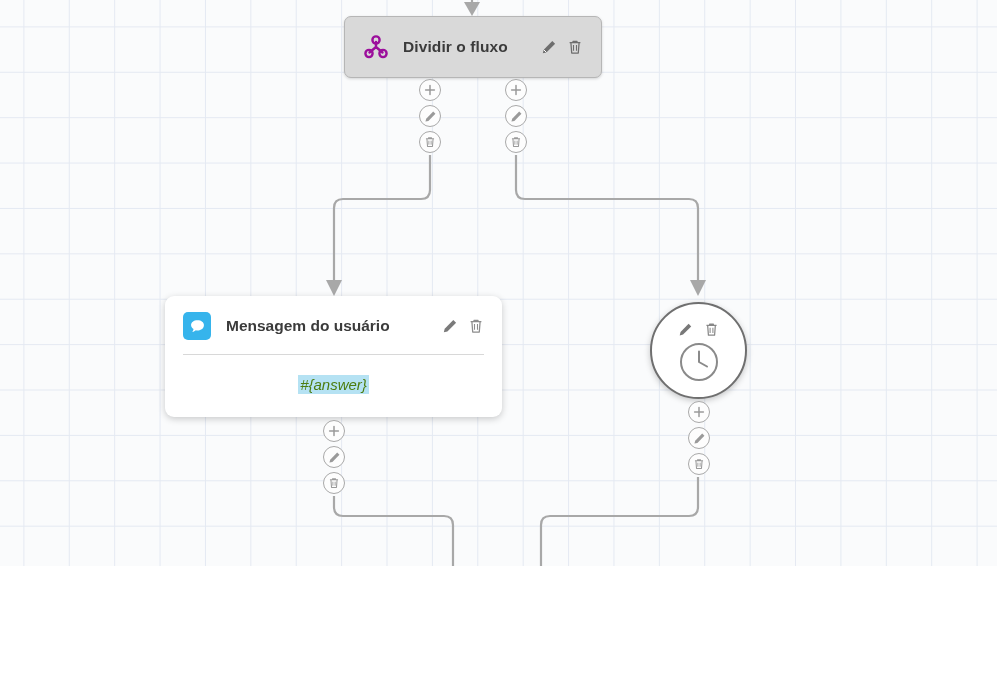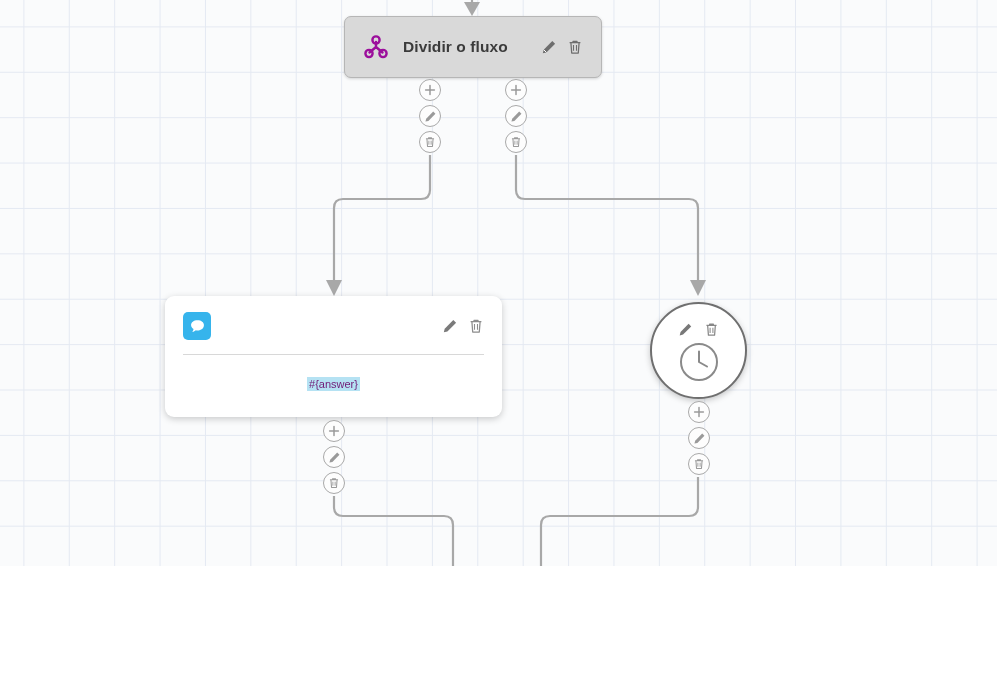--- a/index.html
+++ b/index.html
@@ -116,22 +116,23 @@
     margin: 14px 18px 0 18px;
   }
   .card-body {
     flex: 1;
     display: flex;
     align-items: center;
     justify-content: center;
     padding: 12px 18px 16px 18px;
   }
   .var-chip {
-    font-size: 11px;
-    color: #701a75;
+    font-size: 15px;
+    font-style: italic;
+    color: #4d7c0f;
     background: #b5e2f3;
     padding: 1px 2px;
     white-space: nowrap;
   }
 
   
   .node-circle {
     background: #ffffff;
     border: 2px solid #6f6f6f;
     border-radius: 50%;
@@ -277,20 +278,21 @@
   <div class="node node-card" style="left:165px; top:296px; width:337px; height:121px;">
     <div class="card-header">
       <span class="card-badge">
         <svg width="17" height="17" viewBox="0 0 18 18">
           <path d="M9 2.4 C5 2.4 2.2 4.6 2.2 7.5 C2.2 9.2 3.2 10.7 4.8 11.6
                    C4.7 12.8 4.2 13.9 3.5 14.8 C5.1 14.6 6.4 13.9 7.2 13.1
                    C7.8 13.2 8.4 13.3 9 13.3 C13 13.3 15.8 11 15.8 7.5
                    C15.8 4.6 13 2.4 9 2.4 Z" fill="#ffffff"></path>
         </svg>
       </span>
+      <span class="card-title">Mensagem do usuário</span>
       <span class="card-actions">
         <span class="icon-btn">
           <svg width="16" height="16" viewBox="0 0 16 16">
             <path d="M11.3 1.9 L14.1 4.7 L5.4 13.4 L1.8 14.3 L2.7 10.7 Z" fill="#7a7a7a"></path>
           </svg>
         </span>
         <span class="icon-btn">
           <svg width="16" height="16" viewBox="0 0 16 16">
             <path d="M2.6 3.6 h10.8 M6 3.6 V2.3 h4 V3.6 M3.9 3.6 L4.7 14 h6.6 L12.1 3.6" stroke="#8c8c8c" stroke-width="1.25" fill="none" stroke-linejoin="round"></path>
             <path d="M6.5 6 V11.8 M9.5 6 V11.8" stroke="#8c8c8c" stroke-width="1.1"></path>

